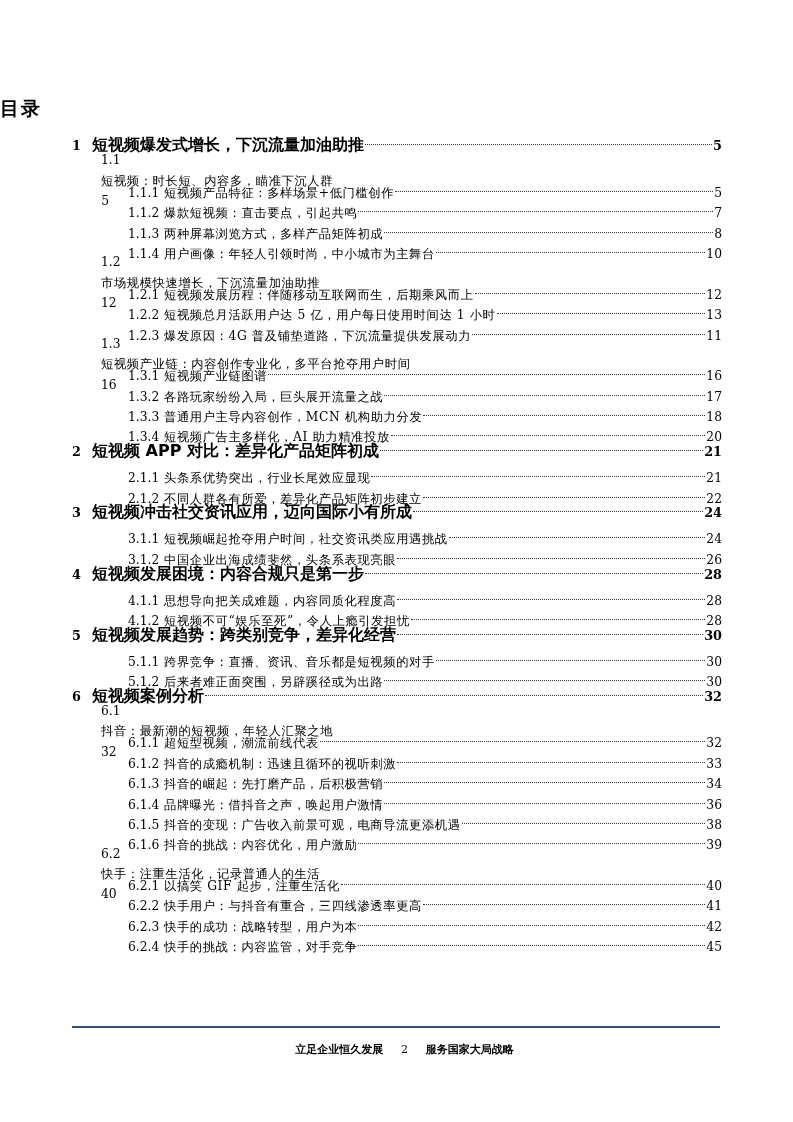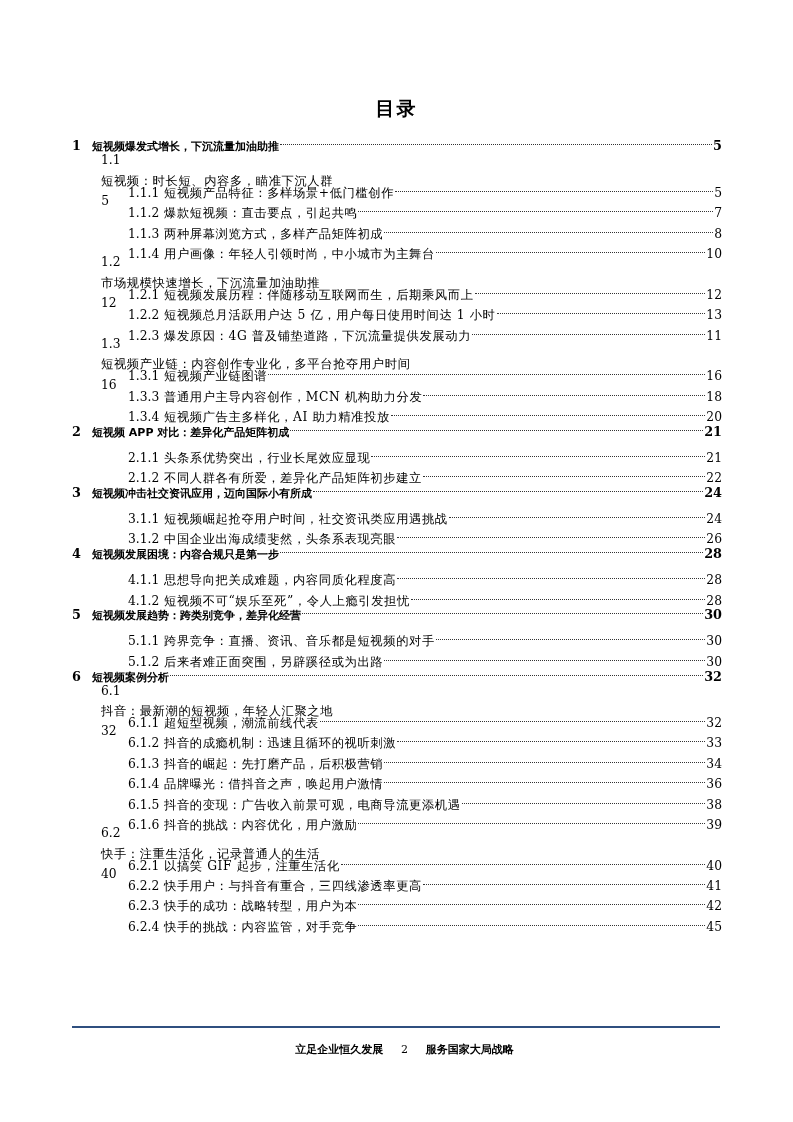--- a/index.html
+++ b/index.html
@@ -1,31 +1,31 @@
 <!DOCTYPE html>
 <html><head>
 <meta charset="utf-8">
 <style>
   html, body { margin: 0; padding: 0; background: #ffffff; }
   body { width: 793px; height: 1122px; position: relative; overflow: hidden;
          font-family: "DejaVu Serif", "Liberation Serif", serif; color: #000; }
-  .page-title { position: absolute; top: 96px; left: 0; width: 793px; text-align: center;
+  .page-title { position: absolute; top: 96px; left: 0; width: 793px; text-align: left;
                 font-family: "DejaVu Sans", sans-serif; font-weight: bold; font-size: 19px; letter-spacing: 2px; }
   .toc { position: absolute; top: 130px; left: 72px; width: 650px; }
   .toc-row { position: relative; height: 20.4px; line-height: 20.4px; font-size: 12.3px;
              display: flex; align-items: baseline; white-space: nowrap; }
   .toc-row .num { flex: none; }
   .toc-row .title { flex: none; letter-spacing: 0.6px; }
   .toc-row .dots { flex: 1 1 auto; overflow: hidden; margin: 0 1px; height: 20.4px; position: relative; }
   .toc-row .dots::after { content: ""; position: absolute; left: 0; right: 0; bottom: 5px;
                           border-bottom: 1.3px dotted #333; }
   .toc-row .page { flex: none; text-align: right; min-width: 8px; }
   .lvl1 { font-weight: bold; font-size: 12.8px; }
   .lvl1 .num { width: 20px; }
-  .lvl1 .title { letter-spacing: 0; font-family: "DejaVu Sans", sans-serif; font-weight: bold; font-size: 11px; }
+  .lvl1 .title { letter-spacing: 0; font-family: "DejaVu Sans", sans-serif; font-weight: bold; font-size: 16px; }
   .lvl2 { padding-left: 28px; flex-direction: column; }
   .lvl2 .num { width: 28px; }
   .lvl3 { padding-left: 56px; }
   .lvl3 .num { width: 36px; margin-top: 12px; }
   .footer-line { position: absolute; top: 1026px; left: 72px; width: 648px; height: 2px; background: #2f4f7f; }
   .footer { position: absolute; top: 1042px; left: 8px; width: 793px; text-align: center;
             font-family: "DejaVu Sans", sans-serif; font-size: 11px; font-weight: bold; }
   .footer .pg { font-weight: normal; font-family: "DejaVu Serif", serif; margin: 0 14px; }
 </style>
 </head>
@@ -100,20 +100,26 @@
       <span class="dots"></span>
       <span class="page">16</span>
     </div>
     <div class="toc-row lvl3">
       <span class="num">1.3.1</span>
       <span class="title">短视频产业链图谱</span>
       <span class="dots"></span>
       <span class="page">16</span>
     </div>
     <div class="toc-row lvl3">
+      <span class="num">1.3.2</span>
+      <span class="title">各路玩家纷纷入局，巨头展开流量之战</span>
+      <span class="dots"></span>
+      <span class="page">17</span>
+    </div>
+    <div class="toc-row lvl3">
       <span class="num">1.3.3</span>
       <span class="title">普通用户主导内容创作，MCN 机构助力分发</span>
       <span class="dots"></span>
       <span class="page">18</span>
     </div>
     <div class="toc-row lvl3">
       <span class="num">1.3.4</span>
       <span class="title">短视频广告主多样化，AI 助力精准投放</span>
       <span class="dots"></span>
       <span class="page">20</span>

